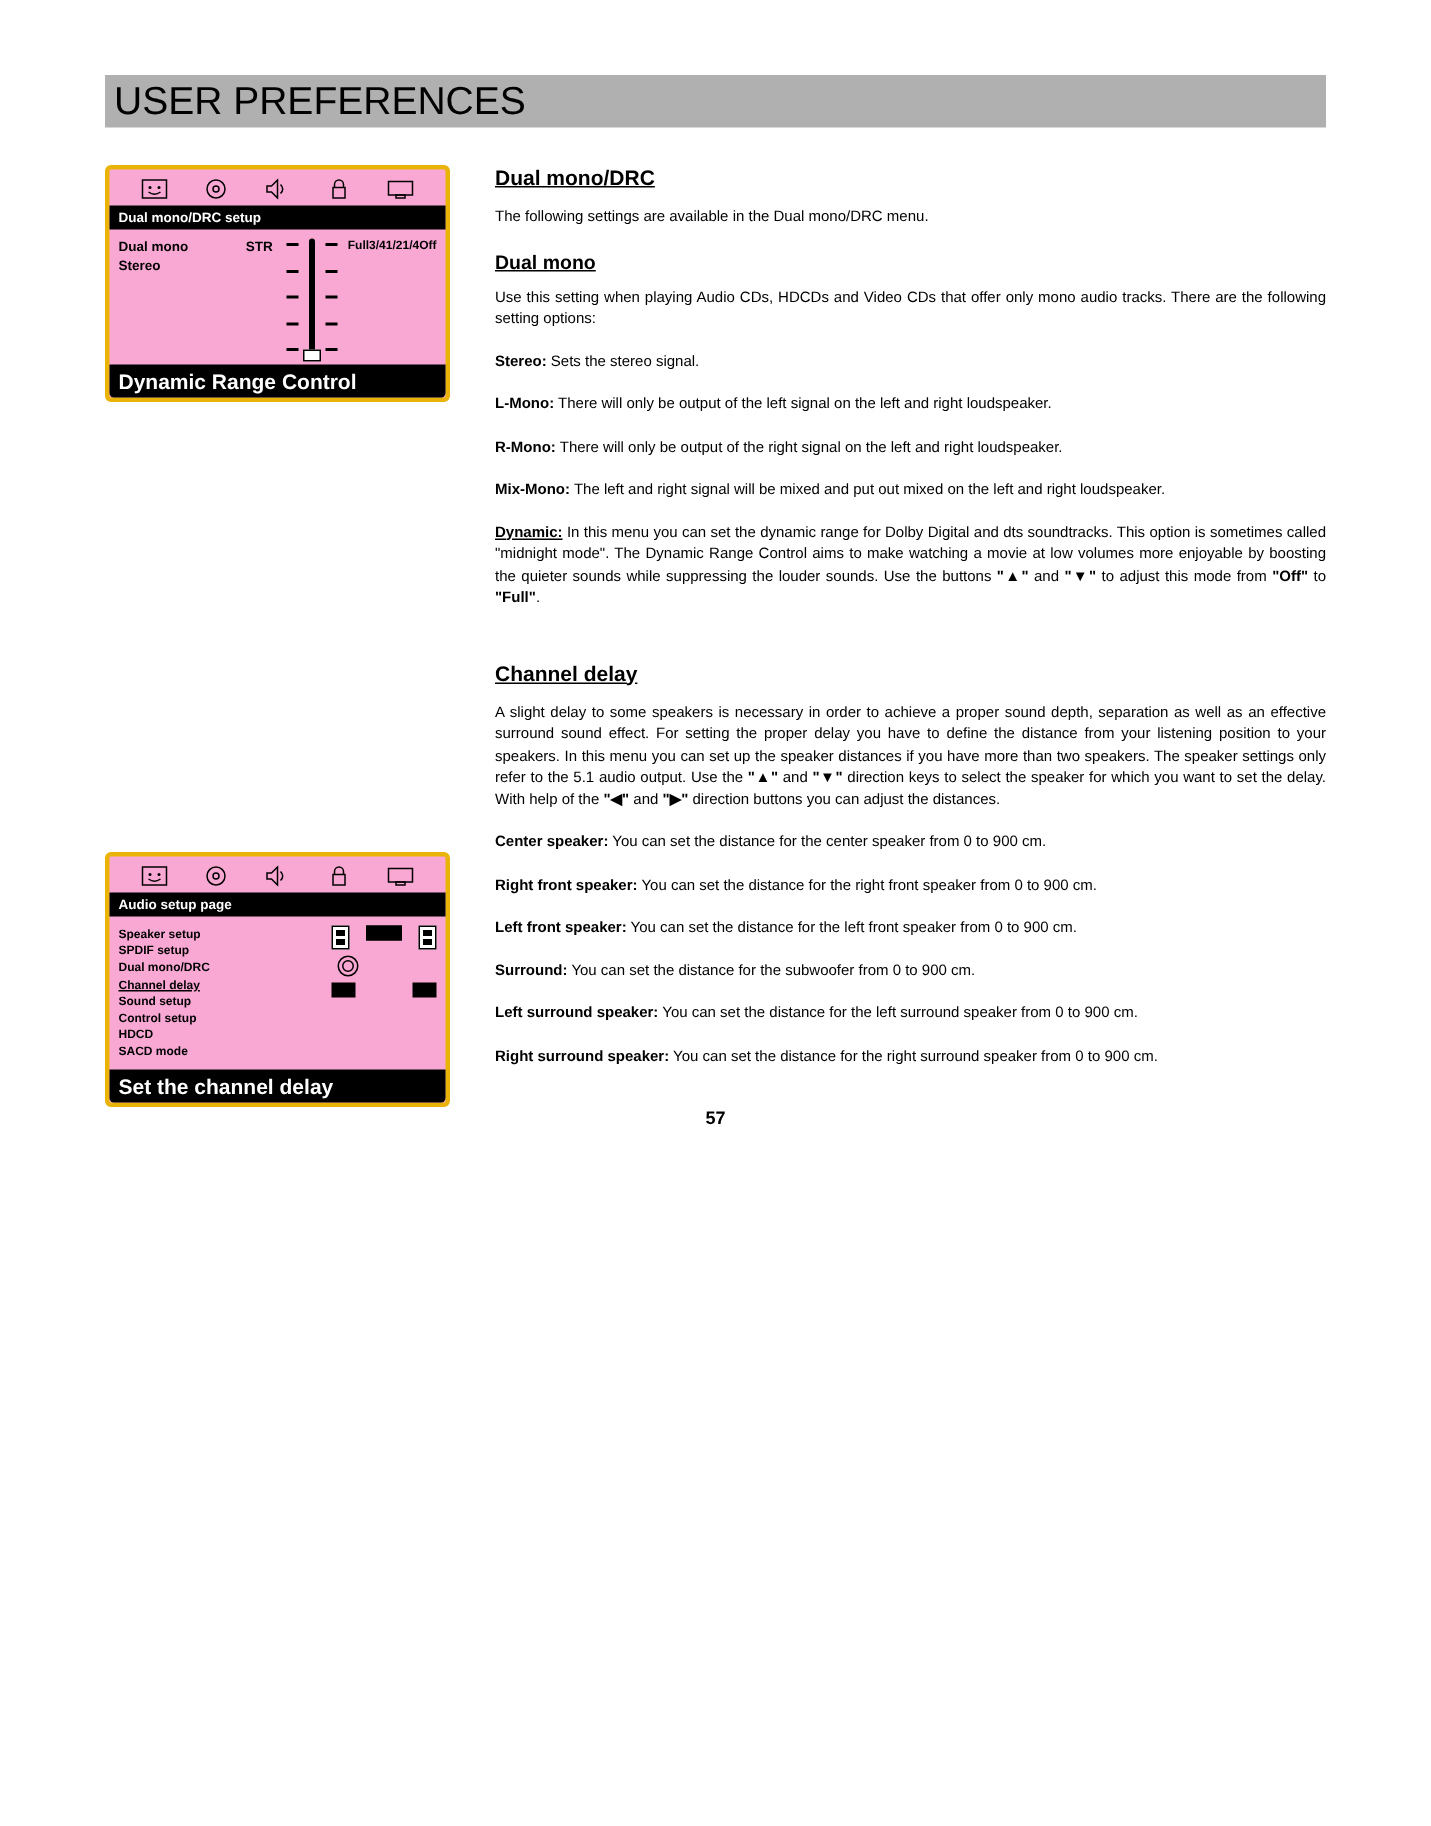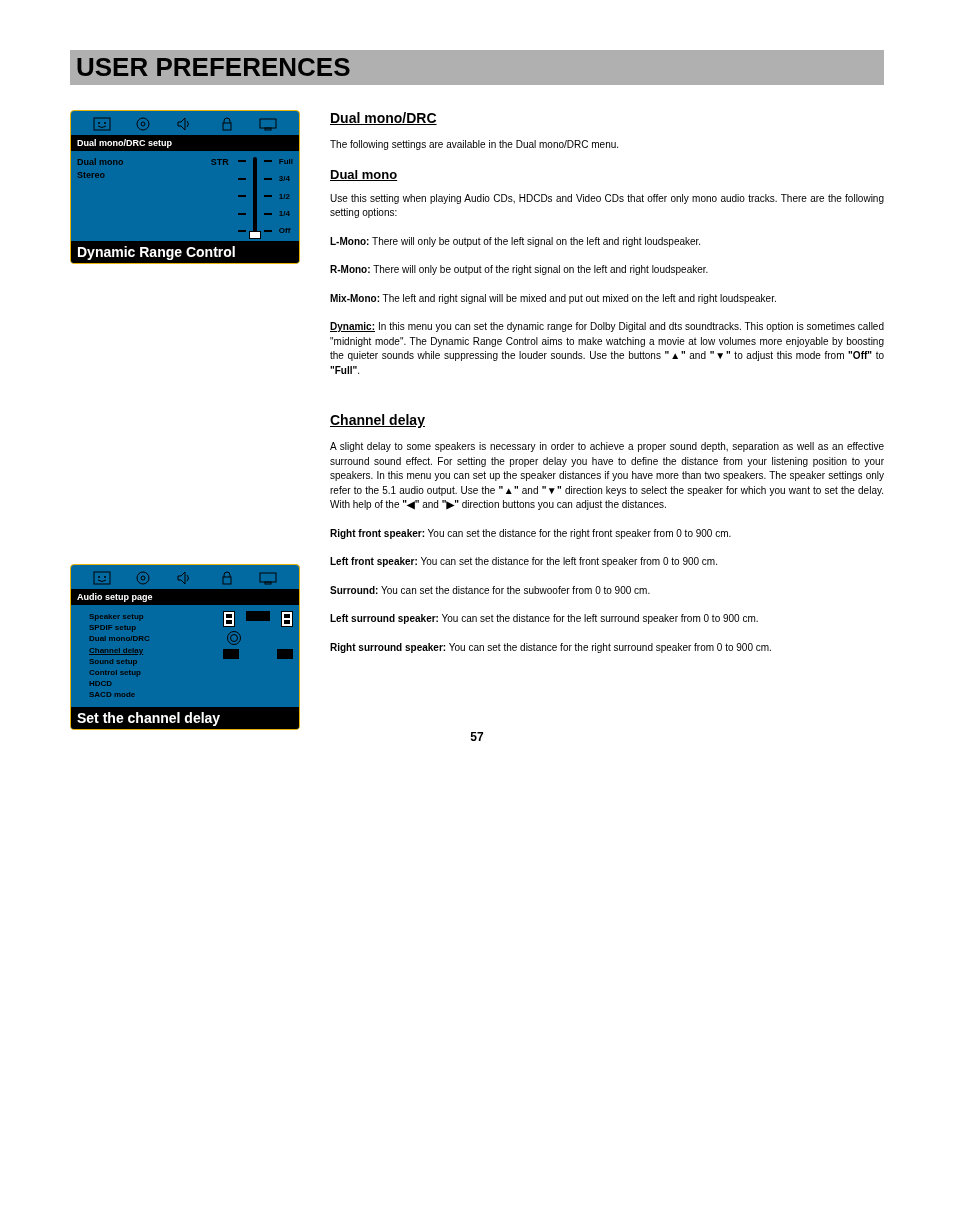--- a/index.html
+++ b/index.html
@@ -6,49 +6,49 @@
   body {
     font-family: Arial, Helvetica, sans-serif;
     background: #fff;
     color: #000;
     width: 954px;
     margin: 0 auto;
     padding: 50px 70px 30px 70px;
     font-size: 13px;
   }
   .title-bar { background: #b0b0b0; padding: 2px 6px; }
-  .title-bar h1 { font-size: 26px; font-weight: bold; }
+  .title-bar h1 { font-size: 26px; font-weight: normal; }
   .content { display: flex; gap: 30px; margin-top: 25px; }
   .left-col { width: 230px; flex: 0 0 230px; }
   .right-col { flex: 1; }
   .menu-box {
-    border: 1px solid #eab308; border-radius: 4px; background: #0369a1;
+    border: 3px solid #eab308; border-radius: 4px; background: #f9a8d4;
     font-size: 9px; font-weight: bold;
   }
   .menu-icons { display: flex; justify-content: space-around; padding: 6px 10px 4px; }
   .menu-icons span { width: 18px; height: 14px; display: inline-flex; align-items: center; justify-content: center; }
   .menu-header { background: #000; color: #fff; padding: 3px 6px; font-size: 9px; }
   .menu-body { padding: 6px; min-height: 90px; }
   .menu-footer { background: #000; color: #fff; padding: 3px 6px; font-size: 14px; border-radius: 0 0 3px 3px; }
 
   
   .drc-body { display: flex; gap: 8px; }
   .drc-labels { flex: 1; }
   .drc-row { display: flex; justify-content: space-between; margin-bottom: 3px; }
   .drc-slider { display: flex; gap: 6px; align-items: stretch; }
   .slider-ticks { display: flex; flex-direction: column; justify-content: space-between; align-items: center; width: 10px; }
   .slider-ticks .tick { width: 8px; height: 2px; background: #000; margin: 3px 0; }
   .slider-track { width: 4px; background: #000; border-radius: 2px; position: relative; }
   .slider-knob { position: absolute; left: -4px; bottom: -4px; width: 12px; height: 8px; background: #fff; border: 1px solid #000; }
-  .slider-vals { display: flex; flex-direction: column; justify-content: space-between; font-size: 8px; text-align: left; }
+  .slider-vals { display: flex; flex-direction: row; justify-content: space-between; font-size: 8px; text-align: left; }
 
   
   .audio-body { display: flex; gap: 10px; }
   .audio-list { flex: 1; }
-  .audio-list div { font-size: 8px; font-weight: bold; line-height: 1.4; margin-left: 12px; }
+  .audio-list div { font-size: 8px; font-weight: bold; line-height: 1.4; }
   .speaker-diagram { width: 70px; display: flex; flex-direction: column; align-items: center; gap: 4px; }
   .spk-row { display: flex; justify-content: space-between; width: 100%; }
   .spk { width: 12px; height: 16px; border: 1px solid #000; background: #fff; position: relative; }
   .spk::before { content: ""; position: absolute; top: 2px; left: 2px; right: 2px; height: 4px; background: #000; }
   .spk::after { content: ""; position: absolute; bottom: 2px; left: 2px; right: 2px; height: 4px; background: #000; }
   .spk-center { width: 24px; height: 10px; background: #000; border: 1px solid #000; }
   .spk-sub { width: 14px; height: 14px; border: 1px solid #000; border-radius: 50%; display: flex; align-items: center; justify-content: center; }
   .spk-sub::after { content: ""; width: 6px; height: 6px; border: 1px solid #000; border-radius: 50%; }
   .spk-rear { width: 16px; height: 10px; background: #000; position: relative; }
 
@@ -209,28 +209,30 @@
       <div class="menu-footer">Set the channel delay</div>
     </div>
 
   </div>
 
   <div class="right-col">
     <div class="section-heading">Dual mono/DRC</div>
     <p>The following settings are available in the Dual mono/DRC menu.</p>
     <div class="sub-head">Dual mono</div>
     <p>Use this setting when playing Audio CDs, HDCDs and Video CDs that offer only mono audio tracks. There are the following setting options:</p>
+    <p><b>Stereo:</b><span> Sets the stereo signal.</span></p>
     <p><b>L-Mono:</b><span> There will only be output of the left signal on the left and right loudspeaker.</span></p>
     <p><b>R-Mono:</b><span> There will only be output of the right signal on the left and right loudspeaker.</span></p>
     <p><b>Mix-Mono:</b><span> The left and right signal will be mixed and put out mixed on the left and right loudspeaker.</span></p>
     <p><b style="text-decoration:underline;">Dynamic:</b><span> In this menu you can set the dynamic range for Dolby Digital and dts soundtracks. This option is sometimes called "midnight mode". The Dynamic Range Control aims to make watching a movie at low volumes more enjoyable by boosting the quieter sounds while suppressing the louder sounds. Use the buttons </span><b>"▲"</b><span> and </span><b>"▼"</b><span> to adjust this mode from </span><b>"Off"</b><span> to </span><b>"Full"</b><span>.</span></p>
 
     <div class="spacer"></div>
     <div class="section-heading">Channel delay</div>
     <p><span>A slight delay to some speakers is necessary in order to achieve a proper sound depth, separation as well as an effective surround sound effect. For setting the proper delay you have to define the distance from your listening position to your speakers. In this menu you can set up the speaker distances if you have more than two speakers. The speaker settings only refer to the 5.1 audio output. Use the </span><b>"▲"</b><span> and </span><b>"▼"</b><span> direction keys to select the speaker for which you want to set the delay. With help of the </span><b>"◀"</b><span> and </span><b>"▶"</b><span> direction buttons you can adjust the distances.</span></p>
+    <p><b>Center speaker:</b><span> You can set the distance for the center speaker from 0 to 900 cm.</span></p>
     <p><b>Right front speaker:</b><span> You can set the distance for the right front speaker from 0 to 900 cm.</span></p>
     <p><b>Left front speaker:</b><span> You can set the distance for the left front speaker from 0 to 900 cm.</span></p>
     <p><b>Surround:</b><span> You can set the distance for the subwoofer from 0 to 900 cm.</span></p>
     <p><b>Left surround speaker:</b><span> You can set the distance for the left surround speaker from 0 to 900 cm.</span></p>
     <p><b>Right surround speaker:</b><span> You can set the distance for the right surround speaker from 0 to 900 cm.</span></p>
   </div>
 </div>
 
 <div class="page-num">57</div>
 

